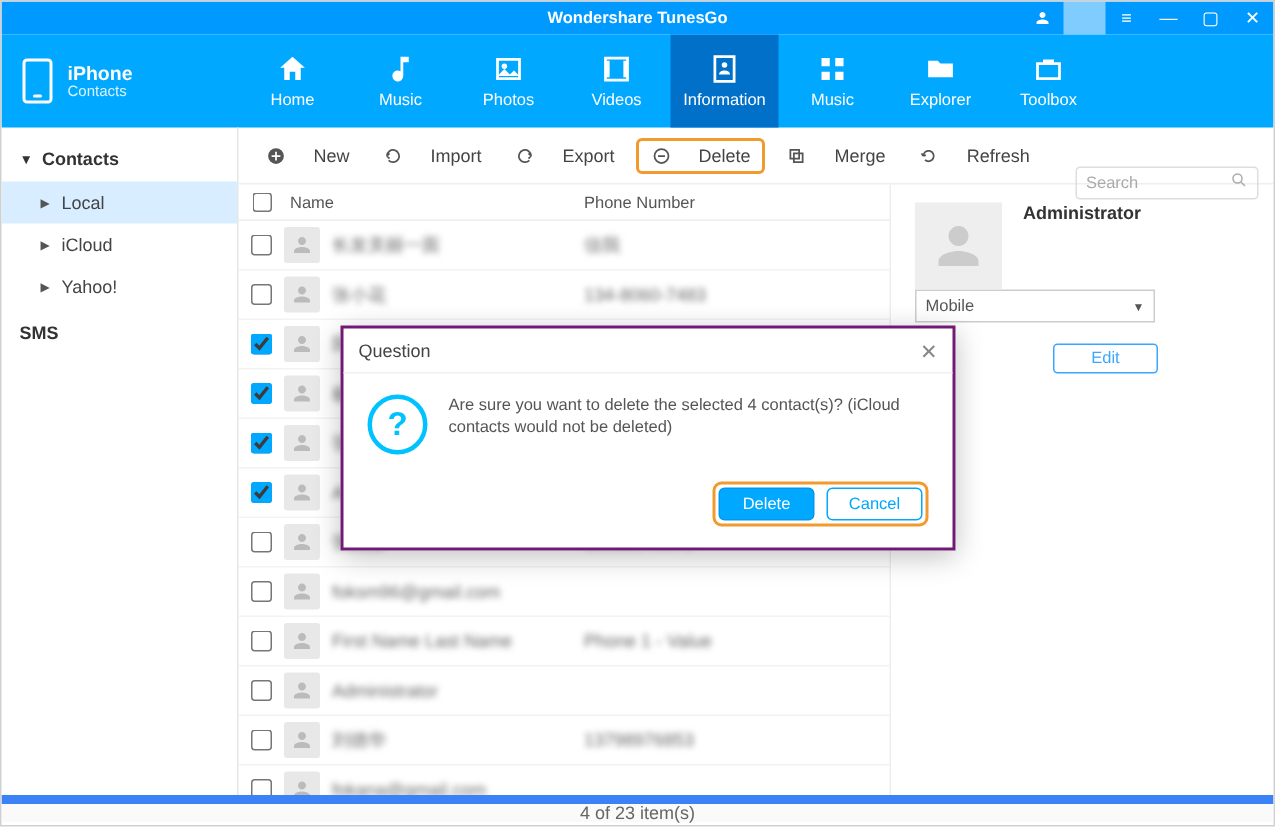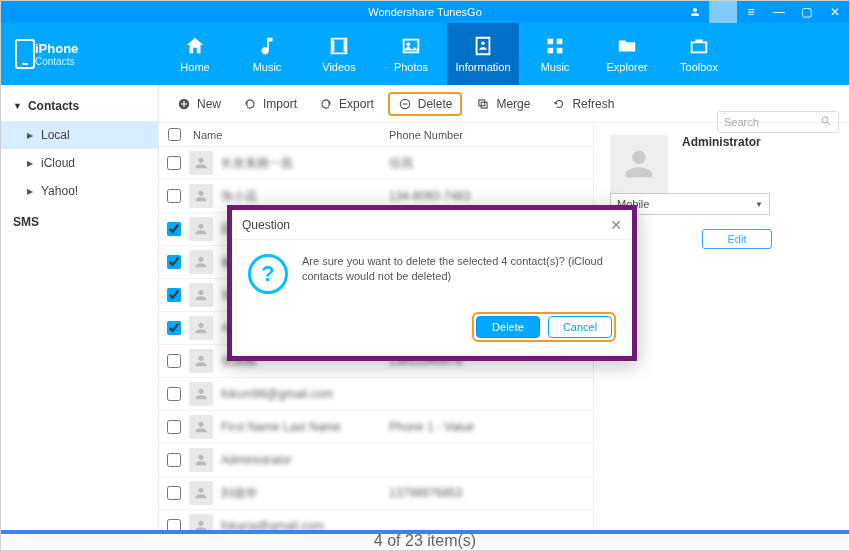--- a/index.html
+++ b/index.html
@@ -1,28 +1,28 @@
 <!DOCTYPE html>
 <html><head>
 <meta charset="utf-8">
 <style>
 * { box-sizing: border-box; margin: 0; padding: 0; font-family: "Segoe UI", Arial, sans-serif; }
 body { width: 850px; height: 551px; background: #fff; position: relative; overflow: hidden; border: 1px solid #d0d0d0; }
 
 
 .titlebar { height: 22px; background: #0099ff; color: #fff; display: flex; align-items: center; justify-content: center; position: relative; font-size: 11px; }
-.titlebar .title { font-weight: 400; }
+.titlebar .title { font-weight: 700; }
 .titlebar .win-controls { position: absolute; right: 0; top: 0; height: 100%; display: flex; align-items: center; gap: 0; }
 .titlebar .win-controls span { width: 28px; height: 22px; display: flex; align-items: center; justify-content: center; font-size: 12px; color: #fff; }
 .titlebar .win-controls .user-icon svg { width: 12px; height: 12px; fill: #fff; }
 .titlebar .sep { width: 1px; height: 12px; background: rgba(255,255,255,.5); }
 
 
 .topnav { height: 62px; background: #00a8ff; display: flex; align-items: stretch; }
-.device-box { width: 158px; display: flex; align-items: center; padding: 0 14px; color: #fff; }
+.device-box { width: 158px; display: flex; align-items: center; padding: 0 14px; gap: 10px; color: #fff; }
 .device-box .phone-icon { width: 20px; height: 30px; border: 2px solid #fff; border-radius: 3px; position: relative; }
 .device-box .phone-icon::after { content: ""; position: absolute; bottom: 2px; left: 50%; transform: translateX(-50%); width: 6px; height: 2px; background: #fff; border-radius: 1px; }
 .device-box .txt .name { font-size: 13px; font-weight: 600; }
 .device-box .txt .status { font-size: 10px; opacity: .85; }
 .nav-items { display: flex; flex: 1; }
 .nav-item { width: 72px; display: flex; flex-direction: column; align-items: center; justify-content: center; gap: 4px; color: #fff; font-size: 11px; cursor: pointer; }
 .nav-item.active { background: #0070c9; }
 .nav-item .ico { width: 24px; height: 22px; display: flex; align-items: center; justify-content: center; }
 .nav-item svg { fill: #fff; width: 22px; height: 22px; }
 
@@ -31,21 +31,21 @@
 .sidebar { width: 158px; border-right: 1px solid #e6e6e6; padding-top: 6px; }
 .side-group { font-size: 12px; font-weight: 700; color: #333; padding: 8px 12px; display: flex; align-items: center; gap: 6px; }
 .side-group .caret { font-size: 9px; }
 .side-item { font-size: 12px; color: #444; padding: 7px 12px 7px 26px; display: flex; align-items: center; gap: 6px; }
 .side-item.selected { background: #d8edff; }
 .side-item .tri { font-size: 8px; color: #555; width: 8px; }
 .side-sms { font-size: 12px; font-weight: 700; color: #333; padding: 10px 12px; }
 
 .content { flex: 1; display: flex; flex-direction: column; }
 .toolbar { height: 38px; border-bottom: 1px solid #eee; display: flex; align-items: center; padding: 0 10px; gap: 6px; }
-.tbtn { display: flex; align-items: center; gap: 6px; font-size: 12px; color: #444; padding: 4px 8px; border-radius: 3px; cursor: pointer; }
+.tbtn { display: flex; align-items: center; gap: 18px; font-size: 12px; color: #444; padding: 4px 8px; border-radius: 3px; cursor: pointer; }
 .tbtn.highlight { border: 2px solid #f29a2e; border-radius: 4px; padding: 3px 8px; }
 .tbtn svg { width: 14px; height: 14px; fill: #555; }
 .toolbar .spacer { flex: 1; }
 .search { width: 122px; height: 22px; border: 1px solid #ddd; border-radius: 3px; display: flex; align-items: center; padding: 0 6px; font-size: 11px; color: #aaa; margin-top: 36px; }
 .search .mag { margin-left: auto; }
 .search svg { width: 12px; height: 12px; fill: #aaa; }
 
 .table-wrap { flex: 1; display: flex; overflow: hidden; }
 .table { flex: 1; overflow-y: auto; border-right: 1px solid #eee; }
 .thead { display: flex; height: 24px; align-items: center; border-bottom: 1px solid #eee; font-size: 11px; color: #555; }
@@ -63,24 +63,24 @@
 .detail { width: 255px; padding: 12px 16px; font-size: 12px; }
 .detail .big-avatar { width: 58px; height: 58px; background: #eee; display: flex; align-items: center; justify-content: center; float: left; margin-right: 14px; }
 .detail .big-avatar svg { width: 40px; height: 40px; fill: #ccc; }
 .detail .admin-name { font-weight: 700; color: #333; margin-bottom: 10px; }
 .detail .mobile-sel { width: 160px; height: 22px; border: 1px solid #ccc; font-size: 11px; padding: 0 6px; display: flex; align-items: center; justify-content: space-between; color: #555; }
 .detail .mobile-sel .caret2 { font-size: 8px; }
 .detail .editbtn { clear: both; margin-top: 14px; margin-left: 92px; width: 70px; height: 20px; border: 1px solid #3aa6ff; color: #3aa6ff; font-size: 11px; border-radius: 3px; display: flex; align-items: center; justify-content: center; }
 .detail .home-lbl { margin-top: 24px; color: #333; font-weight: 600; }
 
 
-.statusbar { height: 18px; border-top: 4px solid #3b82f6; background: #fafafa; display: flex; align-items: center; justify-content: center; font-size: 16px; color: #666; }
-
-
-.overlay { position: absolute; top: 204px; left: 226px; width: 410px; background: #fff; border: 5px solid #701a75; box-shadow: 0 4px 18px rgba(0,0,0,.25); }
+.statusbar { height: 18px; border-top: 6px solid #3b82f6; background: #fafafa; display: flex; align-items: center; justify-content: center; font-size: 12px; color: #666; }
+
+
+.overlay { position: absolute; top: 216px; left: 226px; width: 410px; background: #fff; border: 2px solid #701a75; box-shadow: 0 4px 18px rgba(0,0,0,.25); }
 .overlay .mhead { height: 30px; display: flex; align-items: center; padding: 0 10px; font-size: 12px; color: #444; border-bottom: 1px solid #f0f0f0; }
 .overlay .mhead .x { margin-left: auto; font-size: 14px; color: #888; cursor: pointer; }
 .overlay .mbody { display: flex; padding: 14px 16px 10px; gap: 14px; }
 .overlay .qicon { width: 40px; height: 40px; border: 3px solid #00c2ff; border-radius: 50%; display: flex; align-items: center; justify-content: center; color: #00c2ff; font-size: 22px; font-weight: 700; flex-shrink: 0; }
 .overlay .msg { font-size: 11px; color: #555; line-height: 1.4; }
 .overlay .mfoot { display: flex; justify-content: flex-end; gap: 10px; padding: 8px 16px 14px; }
 .overlay .btnwrap { border: 2px solid #f29a2e; border-radius: 6px; padding: 2px; display: flex; gap: 8px; }
 .overlay .dbtn { width: 64px; height: 22px; border-radius: 4px; font-size: 11px; display: flex; align-items: center; justify-content: center; cursor: pointer; }
 .overlay .dbtn.primary { background: #00a8ff; color: #fff; border: 1px solid #0099ee; }
 .overlay .dbtn.secondary { background: #fff; color: #00a8ff; border: 1px solid #00a8ff; }
@@ -125,34 +125,34 @@
         <div class="ico">
           <svg viewBox="0 0 24 24">
             <path d="M12 3v10.6A4 4 0 1014 17V7h4V3z"></path>
           </svg>
         </div>
         <span>Music</span>
       </div>
     <div class="nav-item">
         <div class="ico">
           <svg viewBox="0 0 24 24">
-            <path d="M4 4h16v16H4z M6 6v12 M18 6v12" fill="none" stroke="#fff" stroke-width="2"></path>
-          </svg>
-        </div>
-        <span>Videos</span>
-      </div>
-    <div class="nav-item">
-        <div class="ico">
-          <svg viewBox="0 0 24 24">
             <path d="M4 5h16v14H4z" fill="none" stroke="#fff" stroke-width="2"></path>
             <circle cx="9" cy="10" r="2"></circle>
             <path d="M4 17l5-5 4 4 3-3 4 4"></path>
           </svg>
         </div>
         <span>Photos</span>
+      </div>
+    <div class="nav-item">
+        <div class="ico">
+          <svg viewBox="0 0 24 24">
+            <path d="M4 4h16v16H4z M6 6v12 M18 6v12" fill="none" stroke="#fff" stroke-width="2"></path>
+          </svg>
+        </div>
+        <span>Videos</span>
       </div>
     <div class="nav-item active">
         <div class="ico">
           <svg viewBox="0 0 24 24">
             <path d="M5 3h14v18H5z" fill="none" stroke="#fff" stroke-width="2"></path>
             <circle cx="12" cy="9" r="2"></circle>
             <path d="M8 16c0-2 2-3 4-3s4 1 4 3"></path>
           </svg>
         </div>
         <span>Information</span>

